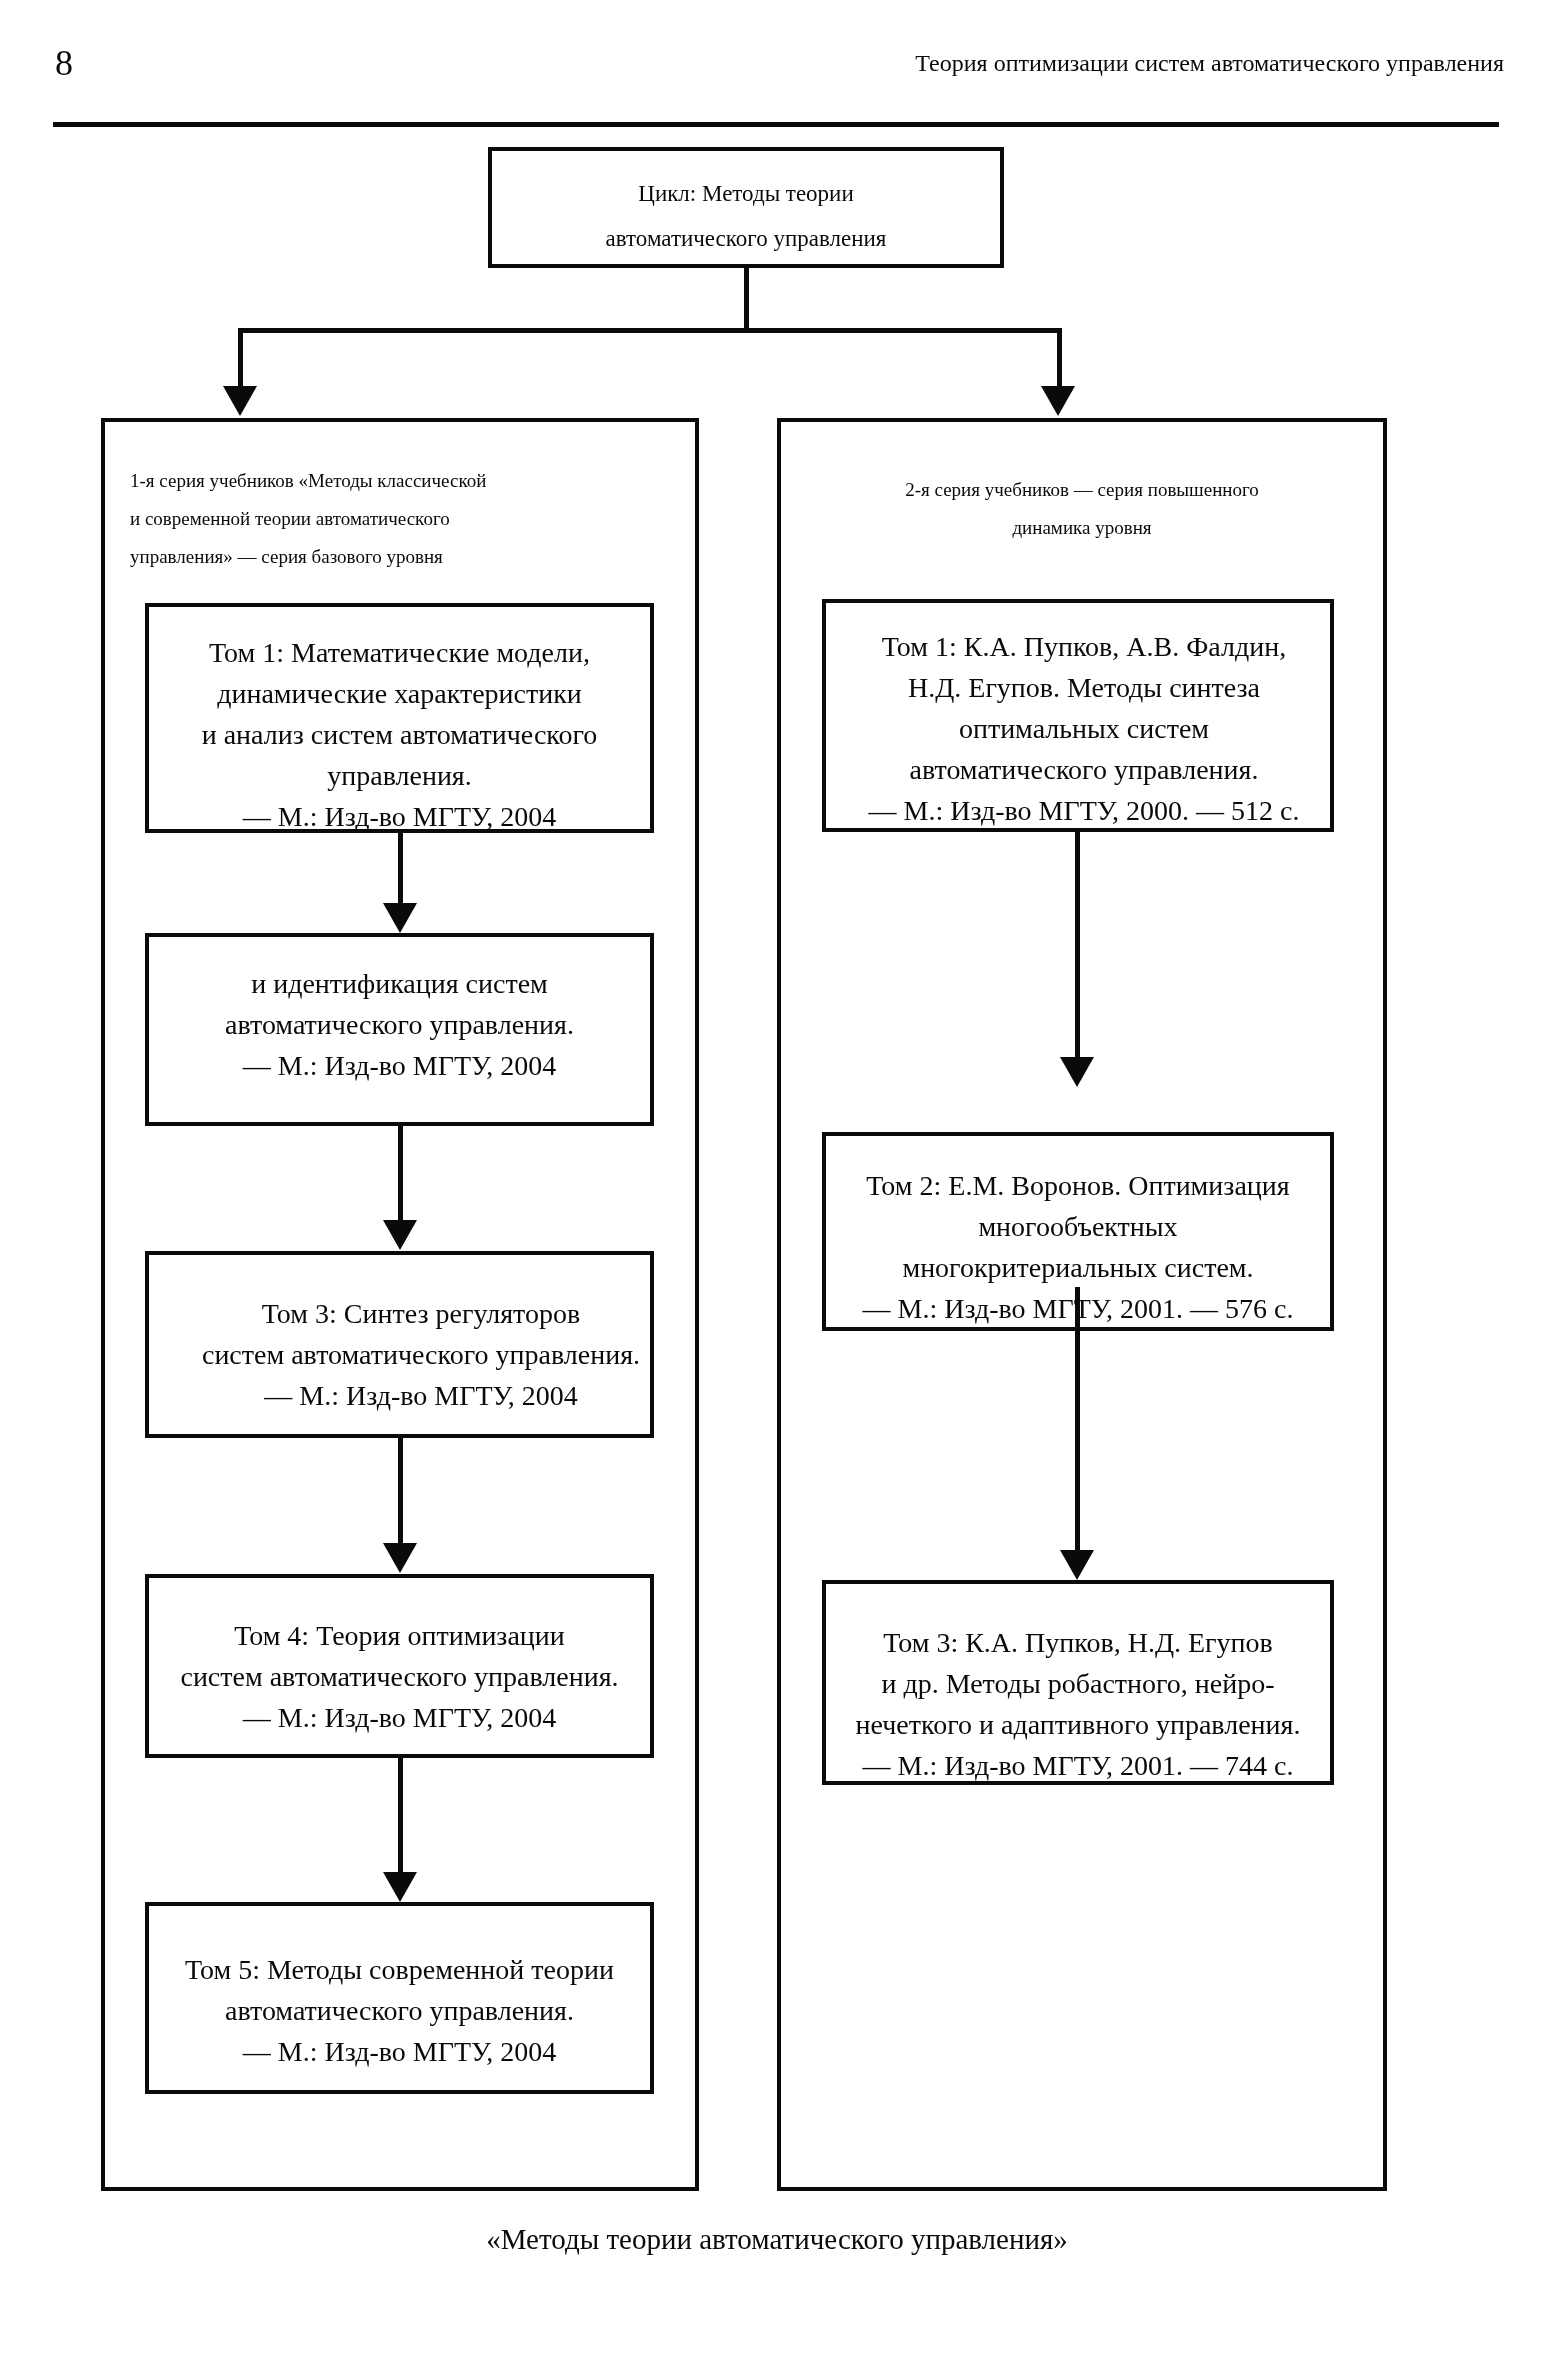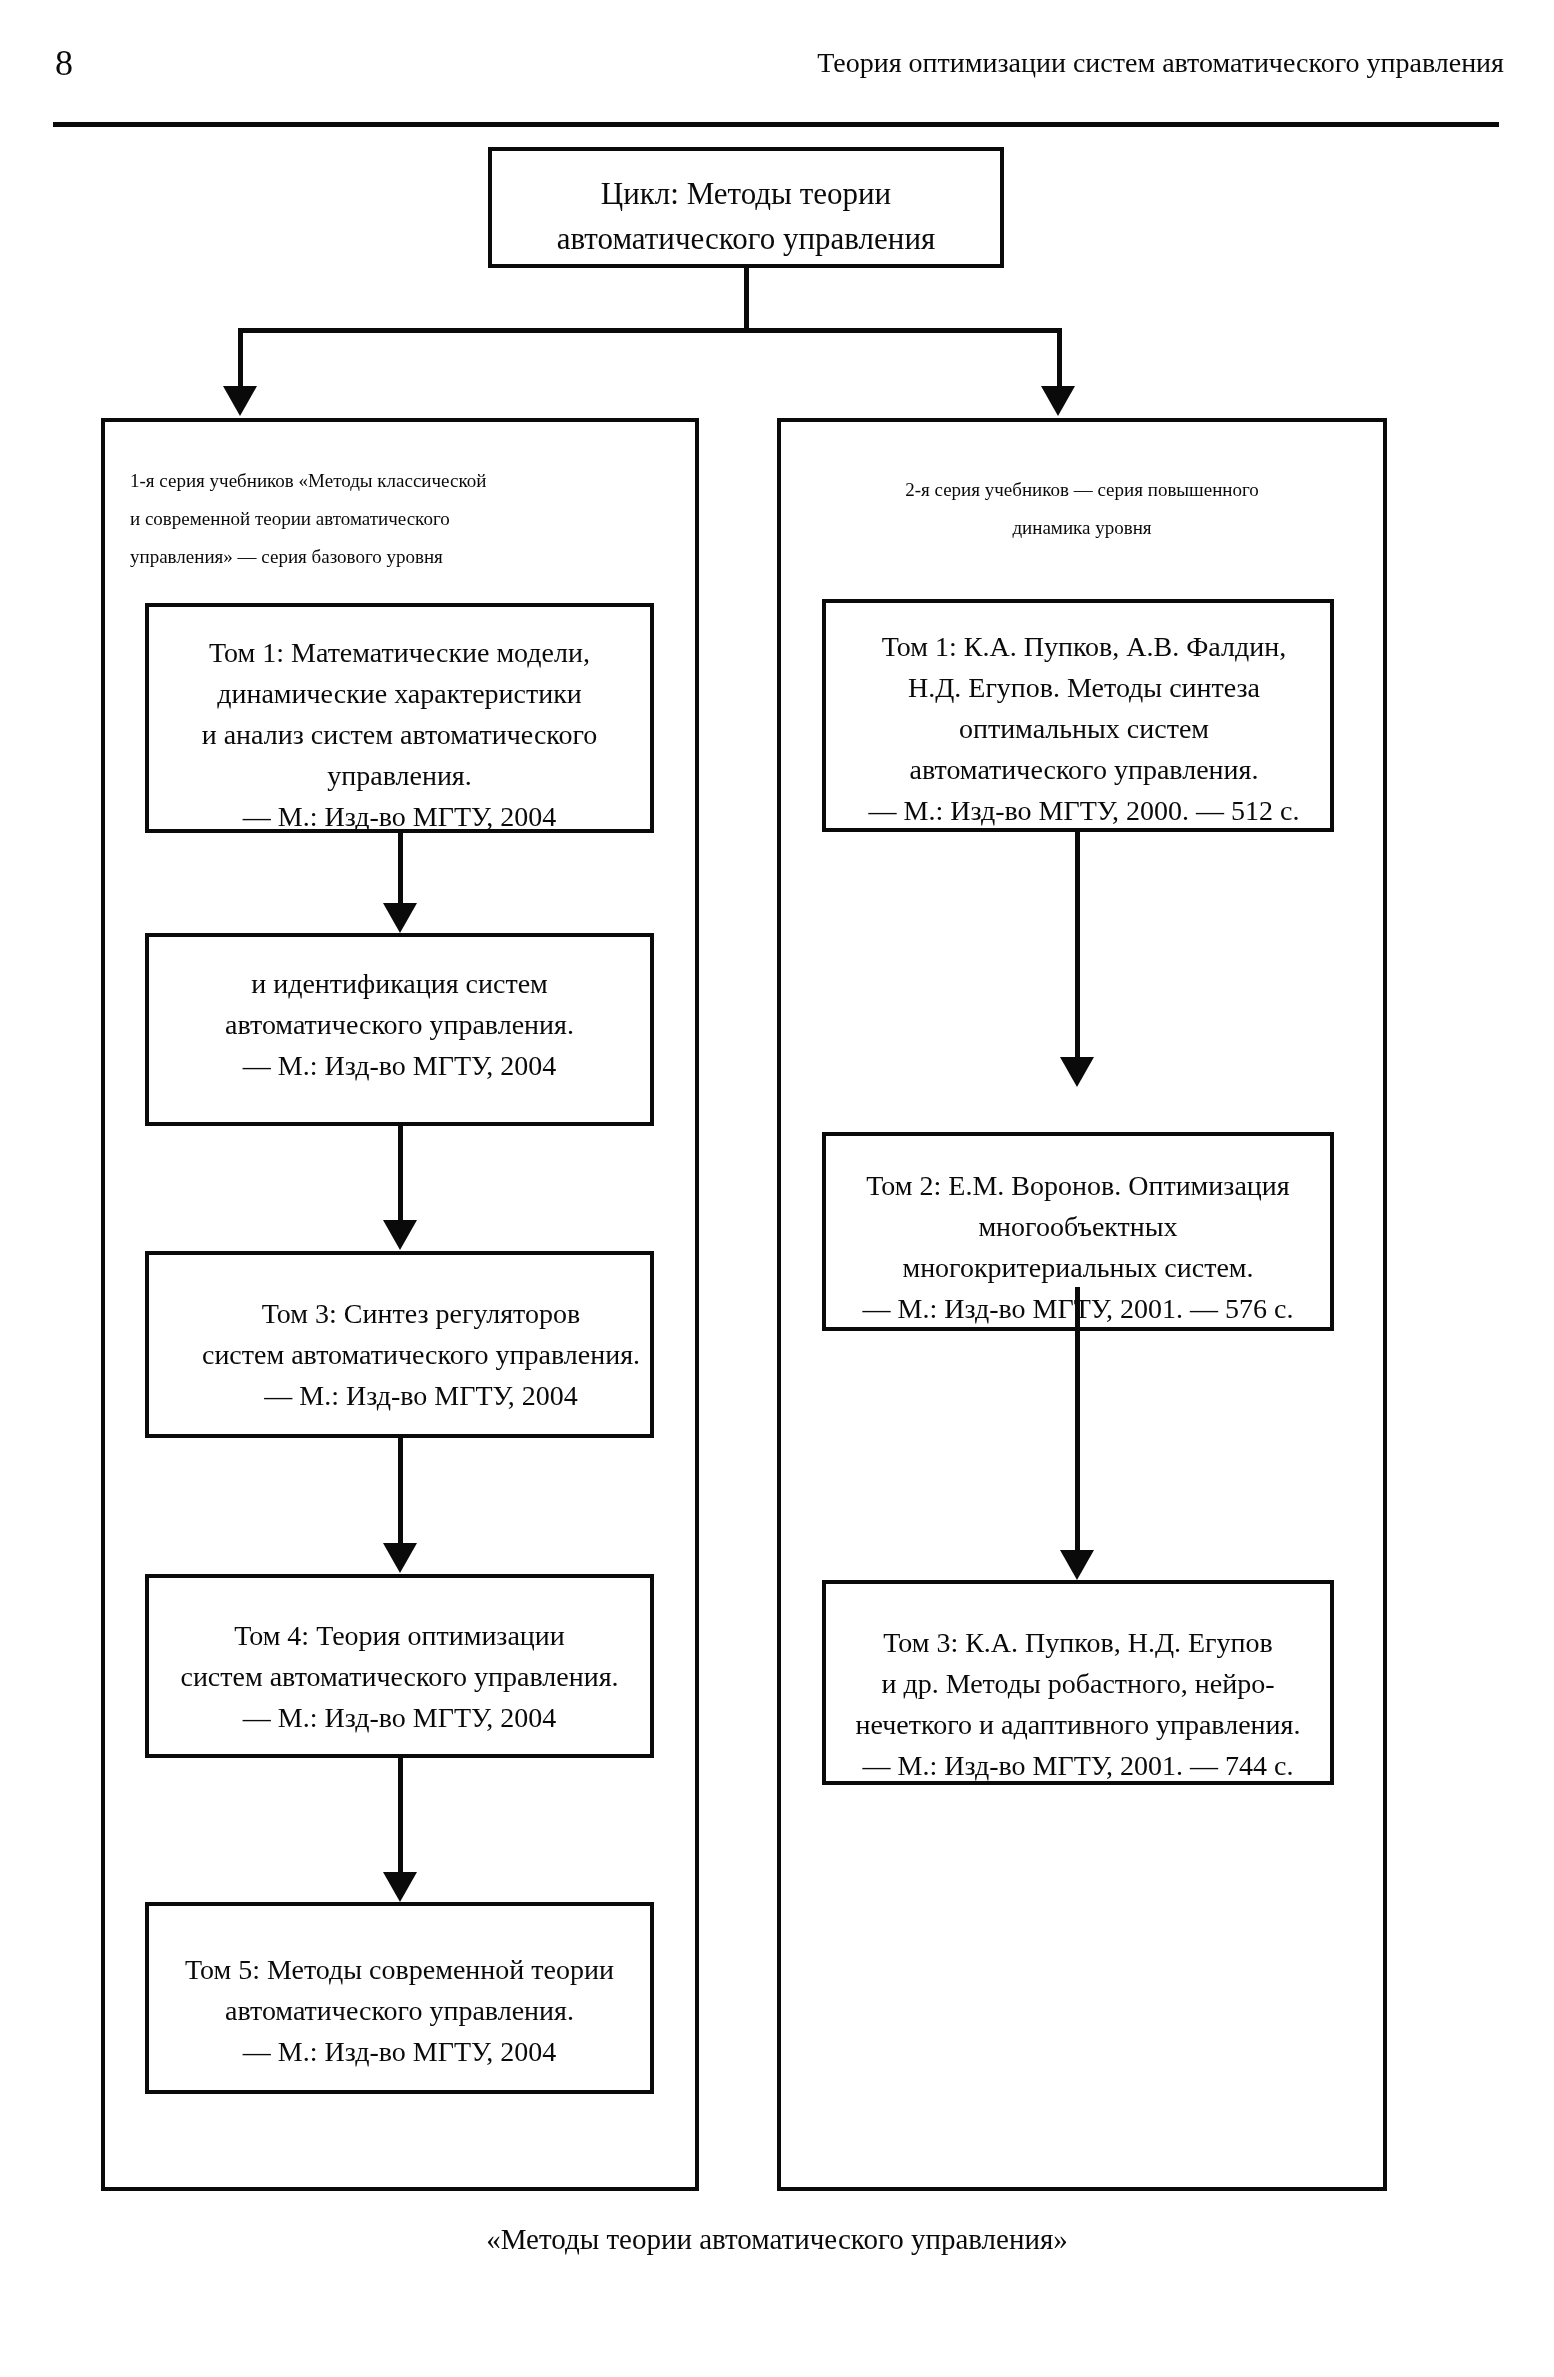--- a/index.html
+++ b/index.html
@@ -11,21 +11,21 @@
   }
 
   
   #page-header{position:absolute;left:0;top:37px;width:1554px;height:55px;}
   #page-number{
     position:absolute;left:55px;top:0;font-size:36px;line-height:52px;
     letter-spacing:0.4px;
   }
   #header-title{
     position:absolute;left:0;top:0;width:1504px;text-align:right;
-    font-size:28px;line-height:52px;white-space:nowrap;
+    font-size:24px;line-height:52px;white-space:nowrap;
   }
   #header-rule{
     position:absolute;left:53px;top:122px;width:1446px;height:4.5px;background:#0a0a0a;
   }
 
   
   .box{
     position:absolute;border:4.5px solid #0a0a0a;background:#ffffff;
     box-sizing:border-box;
   }
@@ -34,21 +34,21 @@
     box-sizing:border-box;
   }
   .btext{
     position:absolute;left:0;right:0;
     text-align:center;font-size:28px;line-height:41px;
   }
   .btext .ln{display:block;white-space:nowrap;}
 
   
   #root-box{left:488px;top:147px;width:516px;height:121px;}
-  #root-box .btext{top:19.6px;font-size:31px;line-height:45px;}
+  #root-box .btext{top:19.6px;font-size:23px;line-height:45px;}
 
   
   .vline{position:absolute;background:#0a0a0a;width:4.5px;}
   .hline{position:absolute;background:#0a0a0a;height:4.5px;}
   .arrowhead{
     position:absolute;width:0;height:0;
     border-left:17px solid transparent;border-right:17px solid transparent;
     border-top:30px solid #0a0a0a;
   }
 

